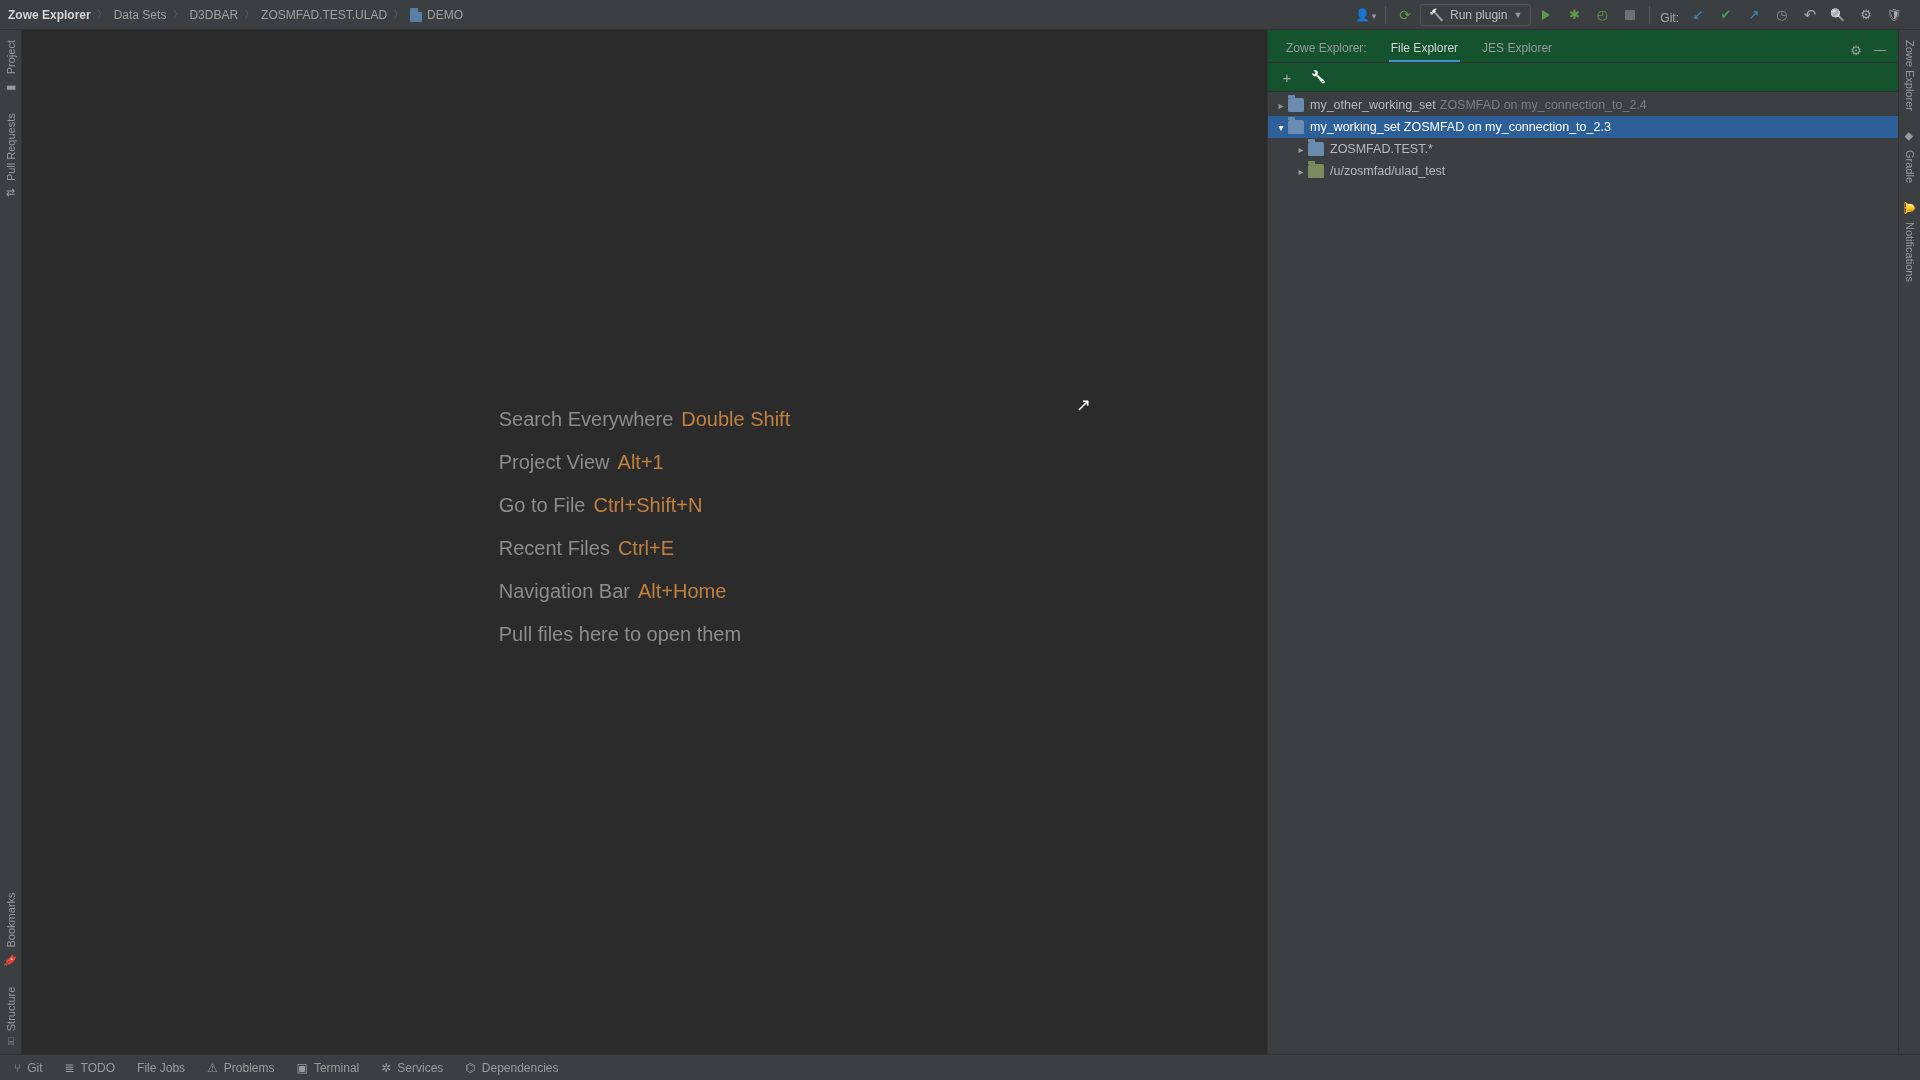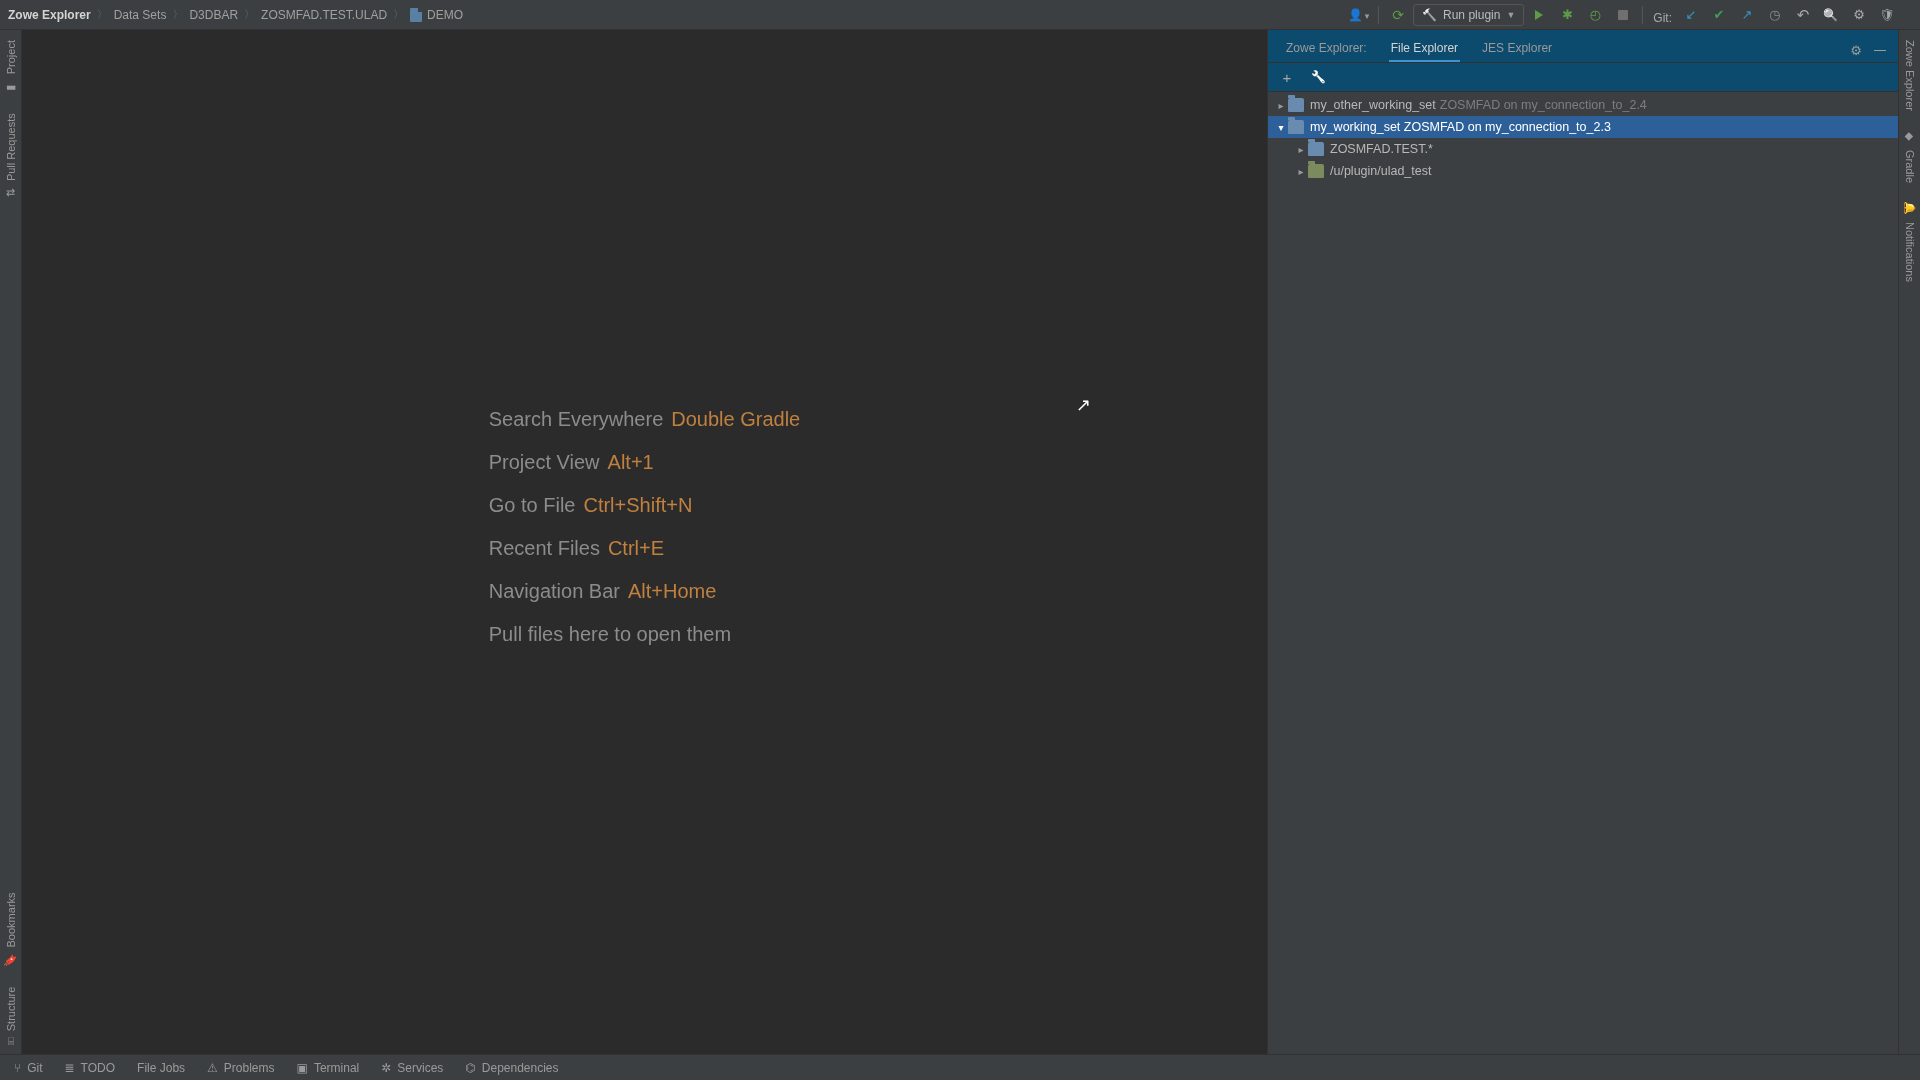--- a/index.html
+++ b/index.html
@@ -7,21 +7,21 @@
 
 
 .topbar { height:30px; background:#3c3f41; display:flex; align-items:center; justify-content:space-between; border-bottom:1px solid #323232; }
 .breadcrumb { display:flex; align-items:center; gap:0; padding-left:6px; }
 .crumb { display:flex; align-items:center; color:#a0a0a0; font-size:12px; padding:0 2px; cursor:pointer; }
 .crumb.bold { color:#d4d4d4; font-weight:600; }
 .crumb-sep { color:#6e6e6e; padding:0 4px; font-size:11px; }
 .crumb .file-icon { width:12px; height:14px; margin-right:5px; background:#5a7fa4; border-radius:1px; position:relative; }
 .crumb .file-icon::after { content:""; position:absolute; top:0; right:0; width:4px; height:4px; background:#3c3f41; }
 
-.toolbar-right { display:flex; align-items:center; gap:2px; padding-right:20px; }
+.toolbar-right { display:flex; align-items:center; gap:2px; padding-right:13px; }
 .tb-btn { width:26px; height:26px; display:flex; align-items:center; justify-content:center; cursor:pointer; color:#a9a9a9; }
 .tb-sep { width:1px; height:18px; background:#555; margin:0 4px; }
 .run-select { display:flex; align-items:center; height:22px; padding:0 8px; border:1px solid #555; border-radius:3px; background:#3c3f41; color:#bbb; cursor:pointer; gap:6px; font-size:12px; }
 
 
 .ico { display:inline-block; }
 .ico-user-plus{ position:relative; }
 .ico-user-plus::before{ content:"👤"; font-size:12px; }
 .ico-user-plus::after{ content:"▾"; font-size:9px; margin-left:1px; color:#9a9a9a;}
 .ico-sync::before { content:"⟳"; font-size:14px; color:#5d9b47; }
@@ -61,21 +61,21 @@
 
 
 .editor { flex:1; background:#2b2b2b; position:relative; }
 .hints { position:absolute; top:378px; left:50%; transform:translate(-50%,0); display:flex; flex-direction:column; gap:20px; }
 .hint { display:flex; gap:8px; font-size:20px; color:#8c8c8c; white-space:nowrap; }
 .hint .key { color:#c08040; } 
 .cursor-glyph { position:absolute; top:364px; left:1054px; pointer-events:none; }
 .cursor-glyph::before{ content:"↖"; color:#ffffff; font-size:18px; transform:scaleX(-1); display:inline-block;}
 
 
-.panel { width:631px; background:#0c4a6e; display:flex; flex-direction:column; border-left:1px solid #323232; }
+.panel { width:631px; background:#14532d; display:flex; flex-direction:column; border-left:1px solid #323232; }
 .panel-tabs { height:32px; display:flex; align-items:flex-end; padding:0 6px; gap:0; position:relative; }
 .ptab { padding:6px 12px 7px; font-size:12px; color:#9a9a9a; cursor:pointer; position:relative; }
 .ptab.active { color:#d4d4d4; }
 .ptab.active::after { content:""; position:absolute; left:10px; right:10px; bottom:0; height:2px; background:#3d94d1; }
 .panel-tabs .spacer { flex:1; }
 .panel-tabs .panel-act { width:24px; height:24px; display:flex; align-items:center; justify-content:center; cursor:pointer; color:#9a9a9a; }
 
 .panel-toolbar { height:30px; display:flex; align-items:center; padding:0 8px; gap:10px; border-top:1px solid #323232; border-bottom:1px solid #323232; }
 .panel-toolbar .pt-btn { width:22px; height:22px; display:flex; align-items:center; justify-content:center; cursor:pointer; color:#a9a9a9; }
 
@@ -191,21 +191,21 @@
     <div class="vtab">
       <span class="vicon">⌸</span>
       <span>Structure</span>
     </div>
   </div>
 
   <div class="editor">
     <div class="hints">
       <div class="hint">
         <span>Search Everywhere</span>
-        <span class="key">Double Gradle</span>
+        <span class="key">Double Shift</span>
       </div>
       <div class="hint">
         <span>Project View</span>
         <span class="key">Alt+1</span>
       </div>
       <div class="hint">
         <span>Go to File</span>
         <span class="key">Ctrl+Shift+N</span>
       </div>
       <div class="hint">
@@ -257,21 +257,21 @@
           <span>my_working_set ZOSMFAD on my_connection_to_2.3</span>
         </div>
         <div class="trow depth1">
           <span class="exp">▸</span>
           <span class="nicon folder"></span>
           <span>ZOSMFAD.TEST.*</span>
         </div>
         <div class="trow depth1">
           <span class="exp">▸</span>
           <span class="nicon folder alt"></span>
-          <span>/u/plugin/ulad_test</span>
+          <span>/u/zosmfad/ulad_test</span>
         </div>
       </div>
   </div>
 
   <div class="rightstrip">
     <div class="vtab" style="transform:none;">
       <span>Zowe Explorer</span>
     </div>
     <div class="vtab" style="transform:none;">
       <span class="vicon">◆</span>

